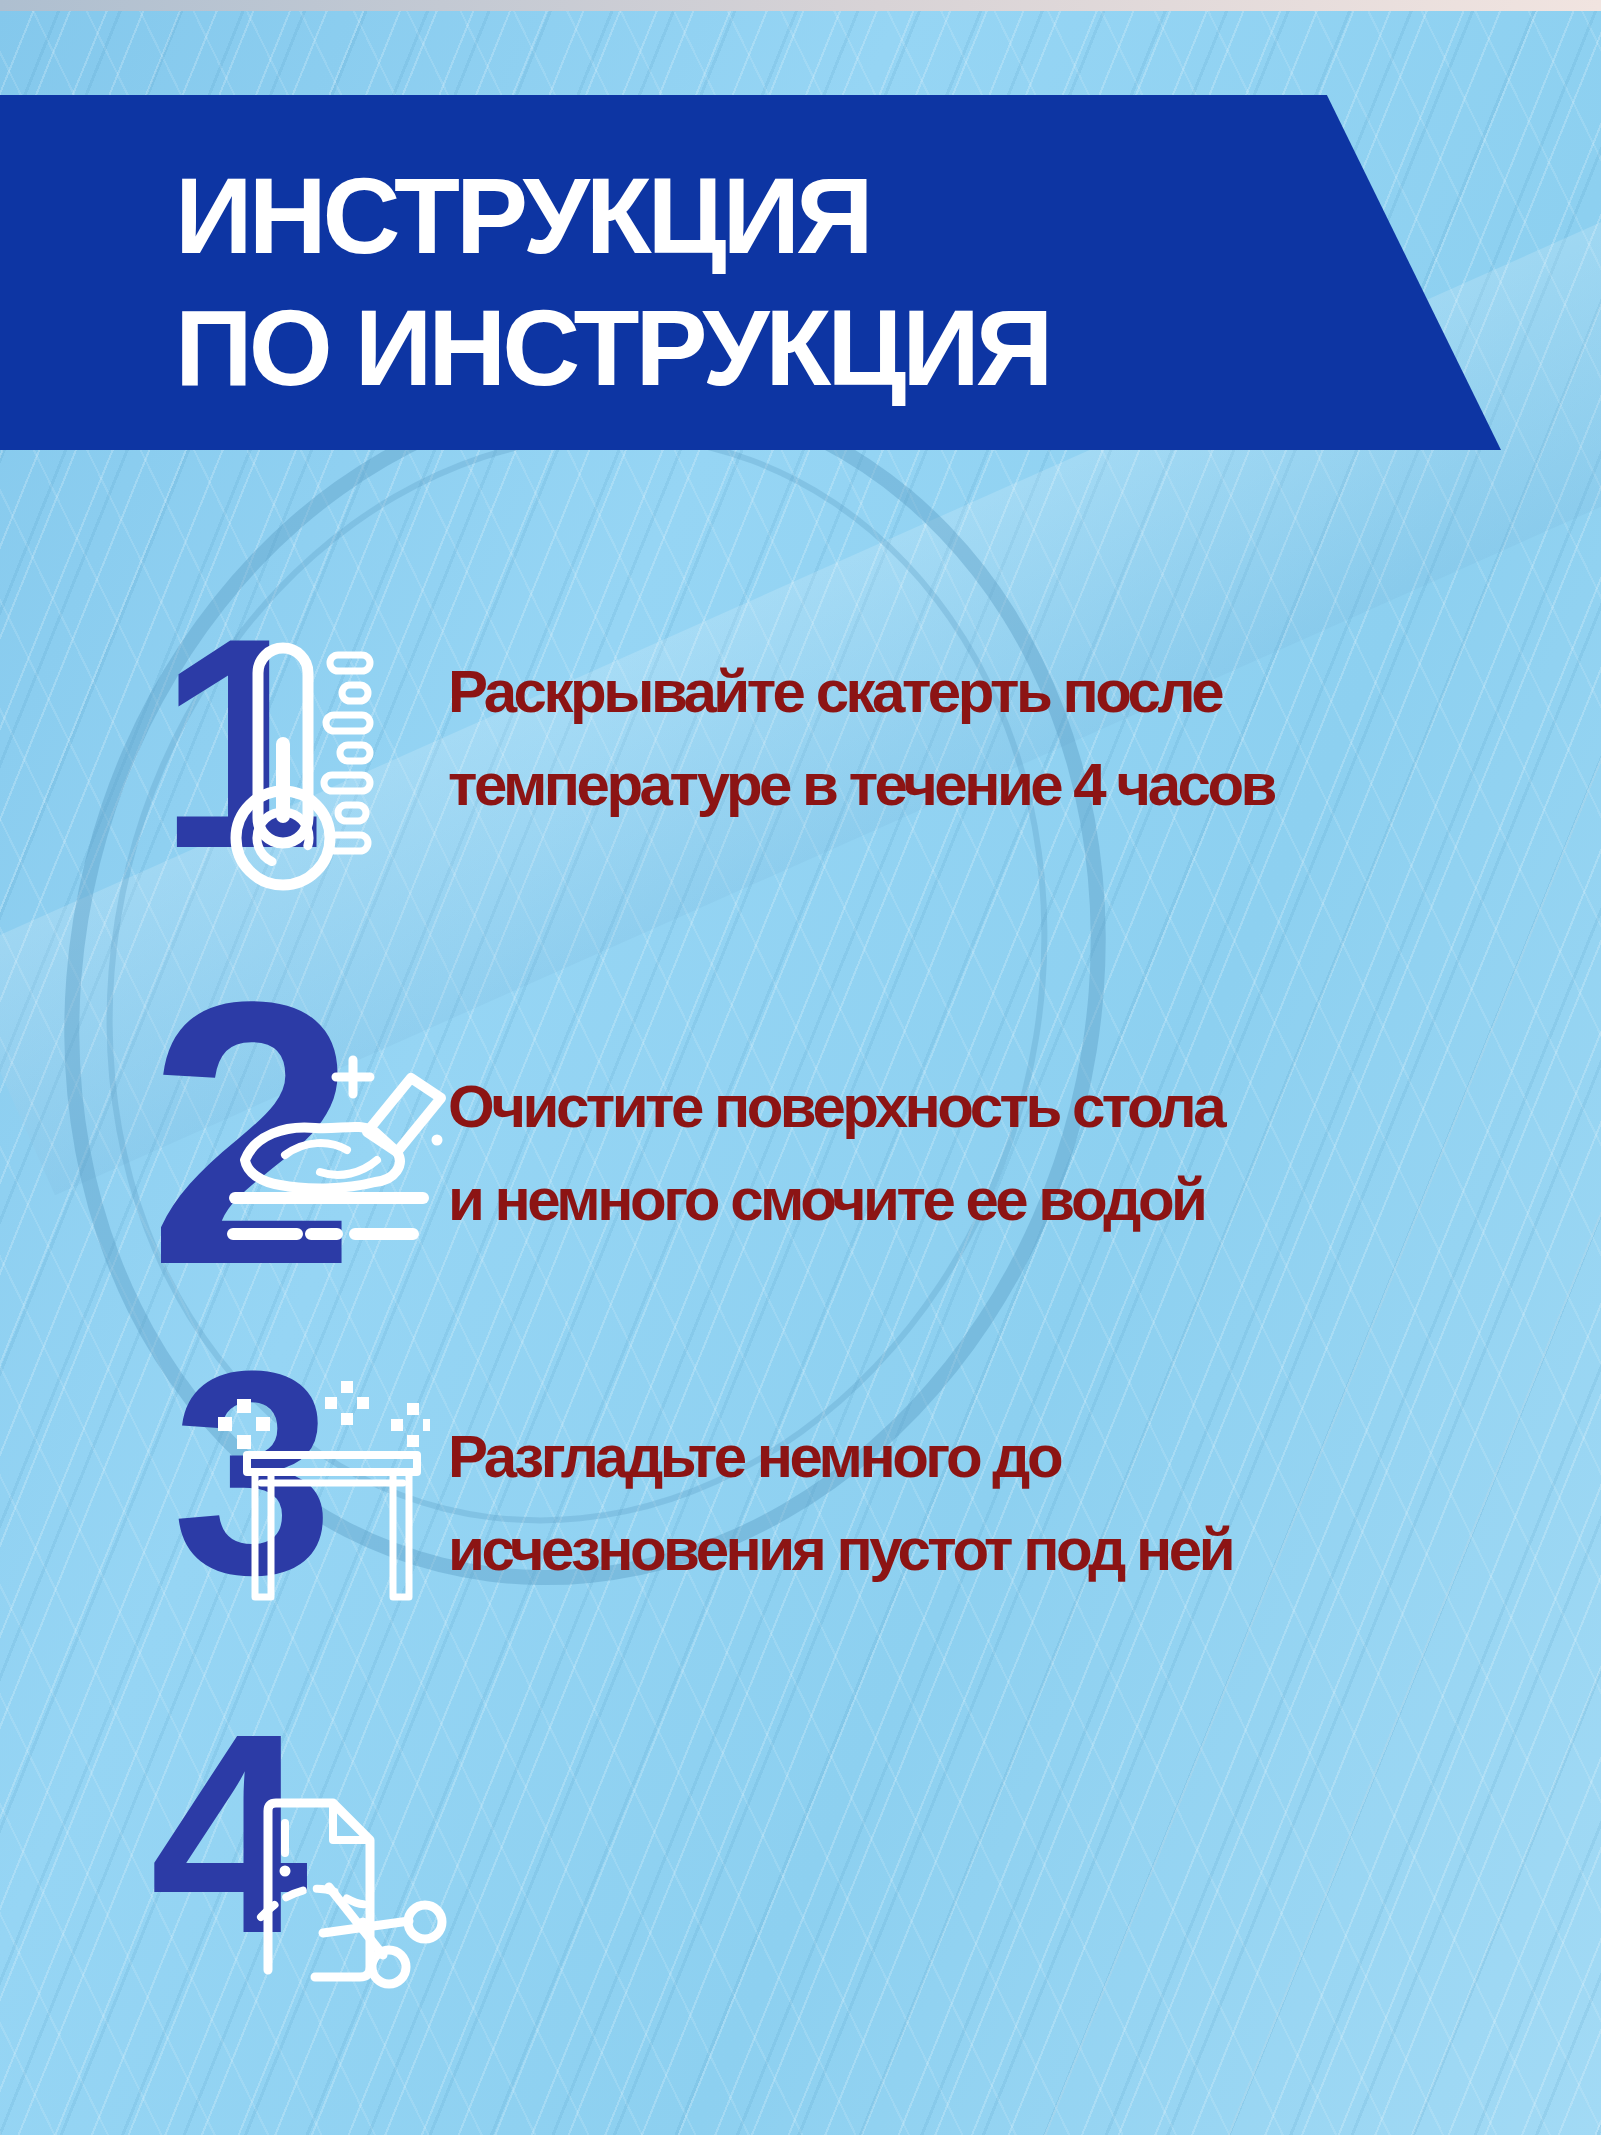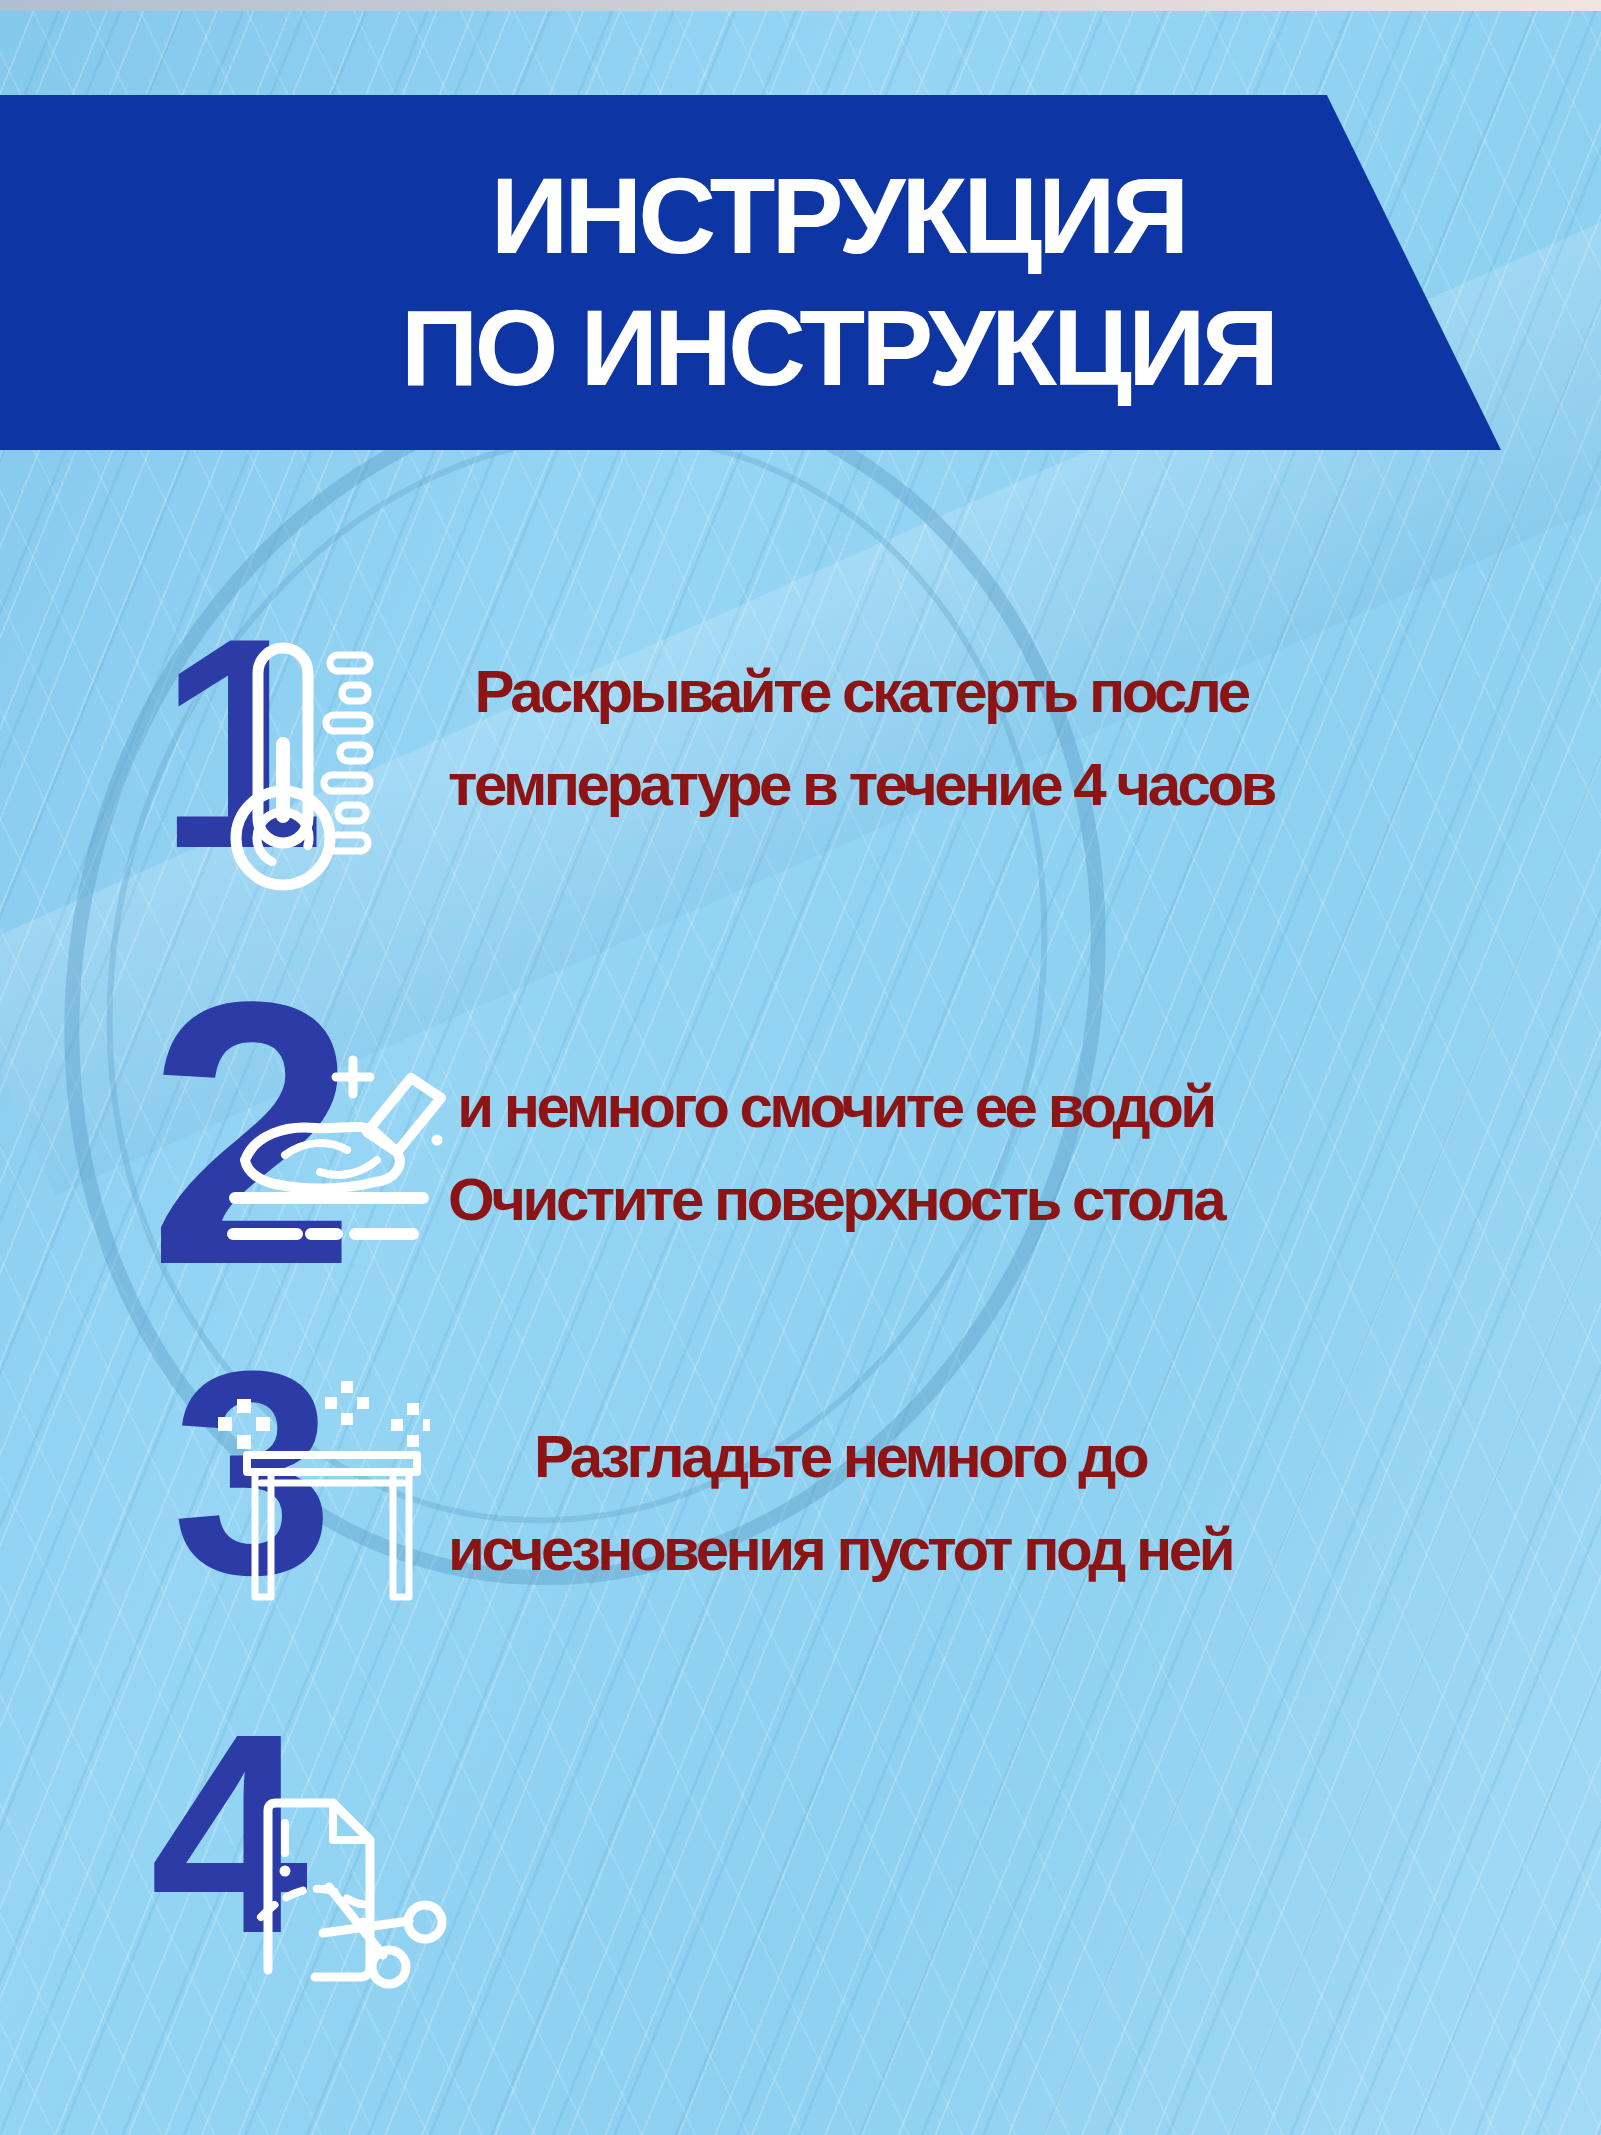--- a/index.html
+++ b/index.html
@@ -1,20 +1,19 @@
 <!DOCTYPE html>
 <html><head>
 <meta charset="utf-8">
 <style>
   html,body{margin:0;padding:0;}
   .page{
     position:relative; width:1601px; height:2135px; overflow:hidden;
     background:linear-gradient(115deg,#84c8ec 0%,#96d5f4 35%,#8dd0f0 65%,#a2daf5 100%);
     font-family:"Liberation Sans", sans-serif;
-    text-align:center;
   }
   .wood-texture{
     position:absolute; inset:0; z-index:0; pointer-events:none;
     background-image:
       repeating-linear-gradient(112deg, rgba(255,255,255,0.20) 0 2px, transparent 2px 34px),
       repeating-linear-gradient(112deg, rgba(44,125,170,0.10) 0 3px, transparent 3px 57px),
       repeating-linear-gradient(64deg, rgba(255,255,255,0.12) 0 2px, transparent 2px 48px);
   }
   .roll-ring{
     position:absolute; z-index:0; border-radius:50%; pointer-events:none;
@@ -113,22 +112,22 @@
     <path class="stroke" d="M 142 92 L 186 38 L 216 58 L 172 112 Z" stroke-width="10"></path>
     <path class="stroke" d="M 20 120 C 30 95 60 85 90 88 C 115 90 135 82 150 92 L 172 112
                              C 180 125 170 140 150 142 C 120 150 80 150 55 145 C 35 142 22 132 20 120 Z" stroke-width="10"></path>
     <path class="stroke" d="M 60 115 C 80 100 105 100 122 110" stroke-width="8"></path>
     <path class="stroke" d="M 95 132 C 115 139 137 133 152 120" stroke-width="8"></path>
     <circle cx="212" cy="100" r="5.5" fill="#ffffff"></circle>
     <path class="stroke" d="M 10 158 L 198 158" stroke-width="12"></path>
     <path class="stroke" d="M 8 194 L 72 194 M 86 194 L 112 194 M 130 194 L 188 194" stroke-width="12"></path>
   </svg>
   <div class="step-text t2">
+    <div>Очистите поверхность стола</div>
     <div>и немного смочите ее водой</div>
-    <div>Очистите поверхность стола</div>
   </div>
 
   <div class="num n3">3</div>
   <svg class="icon i3" viewBox="0 0 215 235">
     <rect class="stroke" x="32" y="80" width="170" height="17" stroke-width="8"></rect>
     <path class="stroke" d="M 46 108 L 188 108" stroke-width="7"></path>
     <rect class="stroke" x="40" y="97" width="16" height="125" stroke-width="7"></rect>
     <rect class="stroke" x="178" y="97" width="16" height="125" stroke-width="7"></rect>
     <g fill="#ffffff">
       <rect x="22" y="24" width="14" height="14"></rect>

